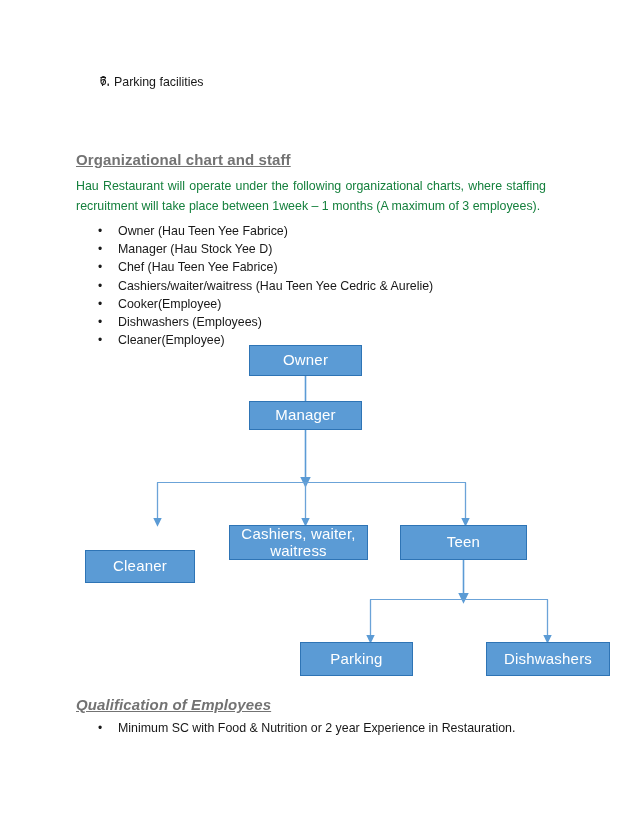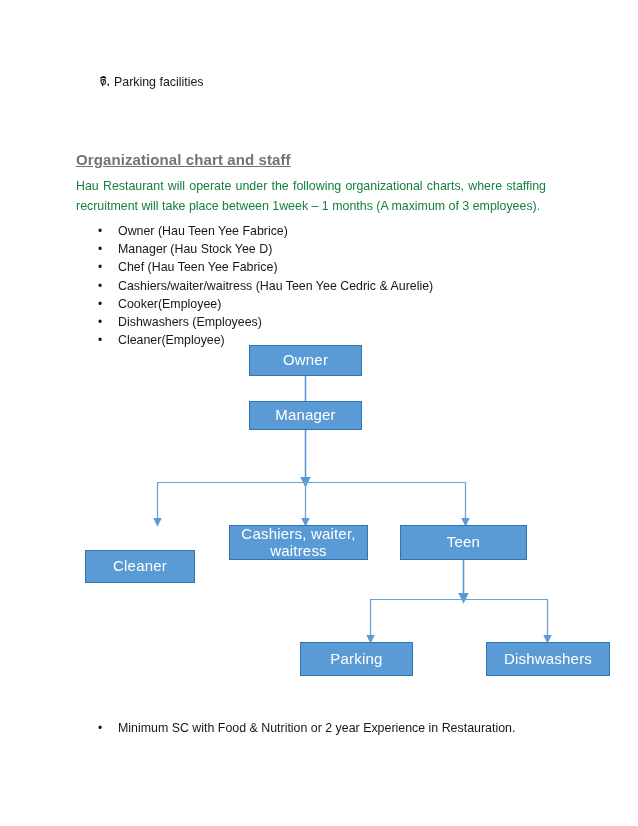--- a/index.html
+++ b/index.html
@@ -233,20 +233,21 @@
       <span>Teen</span>
     </div>
     <div class="org-node" id="node-cooker">
       <span>Parking</span>
     </div>
     <div class="org-node" id="node-dishwashers">
       <span>Dishwashers</span>
     </div>
   </div>
 
+  <div class="section-heading" id="heading-qual">Qualification of Employees</div>
 
   <ul class="bullet-list" id="qual-bullets">
     <li class="bullet-item">
       <span class="dot">•</span>
       <span>Minimum SC with Food &amp; Nutrition or 2 year Experience in Restauration.</span>
     </li>
   </ul>
 
 </div>
 

